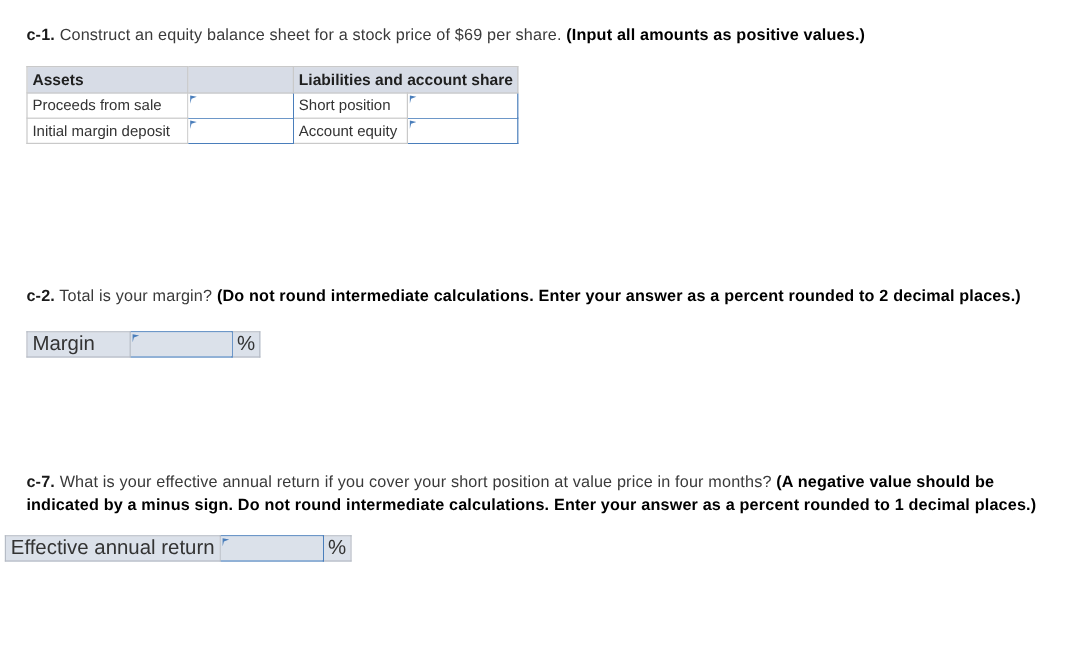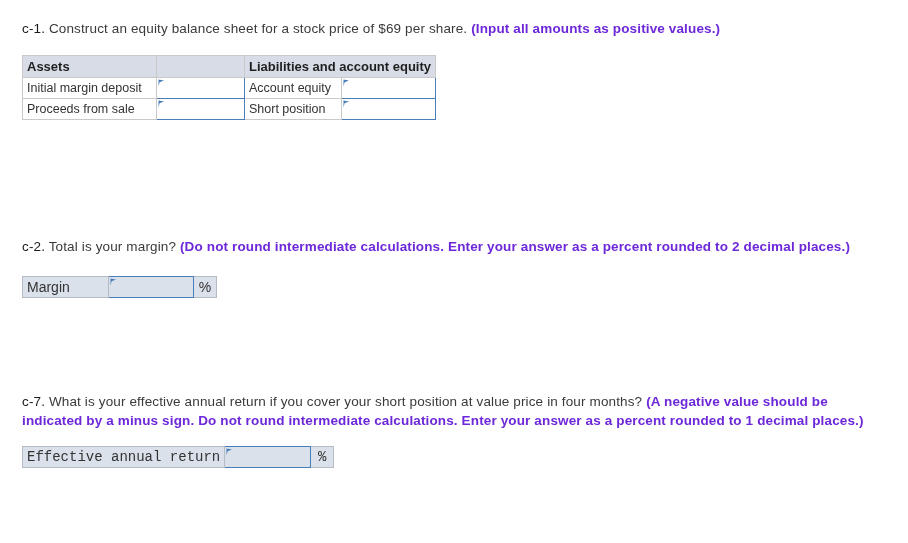--- a/index.html
+++ b/index.html
@@ -18,26 +18,26 @@
 
   
   .prompt {
     position: absolute;
     font-size: 13.5px;
     line-height: 19px;
     color: #3a3a3a;
     letter-spacing: 0.01em;
   }
   .prompt .tag {
-    font-weight: normal;
+    font-weight: bold;
     color: #1a1a1a;
   }
   .prompt .hint {
     font-weight: bold;
-    color: #6d28d9;
+    color: #000000;
   }
 
   #prompt-c1 { left: 22px; top: 19px; width: 860px; }
   #prompt-c2 { left: 22px; top: 237px; width: 870px; }
   #prompt-c3 { left: 22px; top: 392px; width: 850px; }
 
   
   #balance-sheet {
     position: absolute;
     left: 22px;
@@ -102,21 +102,21 @@
   td.total-cell .val {
     display: block;
     text-align: right;
     line-height: 20px;
   }
 
   
   .answer-row {
     position: absolute;
     border-collapse: collapse;
-    font-size: 14px;
+    font-size: 17px;
     color: #333333;
     table-layout: fixed;
   }
   .answer-row td {
     height: 20px;
     padding: 0 4px;
     border: 1px solid #b6bcc6;
     background: #dbe1ea;
     vertical-align: middle;
     white-space: nowrap;
@@ -140,21 +140,21 @@
   .answer-row td.ans-unit {
     text-align: center;
     width: 16px;
     padding: 0 3px;
   }
 
   #margin-row { left: 22px; top: 276px; }
   #margin-row .lbl-col { width: 86px; }
   #margin-row .in-col  { width: 85px; }
 
-  #ear-row { left: 22px; top: 446px; font-family: Liberation Mono, monospace; }
+  #ear-row { left: 4px; top: 446px; }
   #ear-row .lbl-col { width: 136px; }
   #ear-row .in-col  { width: 86px; }
 </style>
 </head>
 <body>
 
 <div class="prompt" id="prompt-c1">
   <span class="tag">c-1.</span><span> Construct an equity balance sheet for a stock price of $69 per share. </span><span class="hint">(Input all amounts as positive values.)</span>
 </div>
 
@@ -162,52 +162,52 @@
   <colgroup>
     <col class="col-a">
       <col class="col-b">
       <col class="col-c">
       <col class="col-d">
   </colgroup>
   <tbody>
     <tr class="header-row">
       <td>Assets</td>
       <td></td>
-      <td class="hdr-center" colspan="2">Liabilities and account equity</td>
+      <td class="hdr-center" colspan="2">Liabilities and account share</td>
+    </tr>
+
+    <tr>
+      <td>Proceeds from sale</td>
+      <td class="input-cell">
+        <span class="flag">
+          <svg width="7" height="8" viewBox="0 0 7 8">
+              <path d="M0.5 0.5 L6 1.6 L1.6 3.2 L0.5 7.5 Z" fill="#4a7ebb"></path>
+            </svg>
+        </span>
+      </td>
+      <td>Short position</td>
+      <td class="input-cell">
+        <span class="flag">
+          <svg width="7" height="8" viewBox="0 0 7 8">
+              <path d="M0.5 0.5 L6 1.6 L1.6 3.2 L0.5 7.5 Z" fill="#4a7ebb"></path>
+            </svg>
+        </span>
+      </td>
     </tr>
 
     <tr>
       <td>Initial margin deposit</td>
       <td class="input-cell">
         <span class="flag">
           <svg width="7" height="8" viewBox="0 0 7 8">
               <path d="M0.5 0.5 L6 1.6 L1.6 3.2 L0.5 7.5 Z" fill="#4a7ebb"></path>
             </svg>
         </span>
       </td>
       <td>Account equity</td>
-      <td class="input-cell">
-        <span class="flag">
-          <svg width="7" height="8" viewBox="0 0 7 8">
-              <path d="M0.5 0.5 L6 1.6 L1.6 3.2 L0.5 7.5 Z" fill="#4a7ebb"></path>
-            </svg>
-        </span>
-      </td>
-    </tr>
-
-    <tr>
-      <td>Proceeds from sale</td>
-      <td class="input-cell">
-        <span class="flag">
-          <svg width="7" height="8" viewBox="0 0 7 8">
-              <path d="M0.5 0.5 L6 1.6 L1.6 3.2 L0.5 7.5 Z" fill="#4a7ebb"></path>
-            </svg>
-        </span>
-      </td>
-      <td>Short position</td>
       <td class="input-cell">
         <span class="flag">
           <svg width="7" height="8" viewBox="0 0 7 8">
               <path d="M0.5 0.5 L6 1.6 L1.6 3.2 L0.5 7.5 Z" fill="#4a7ebb"></path>
             </svg>
         </span>
       </td>
     </tr>
 
   </tbody>

